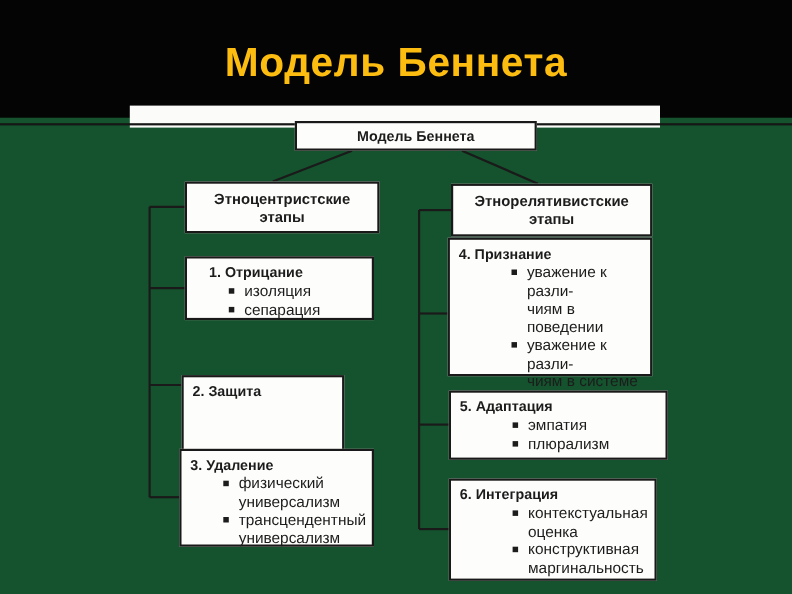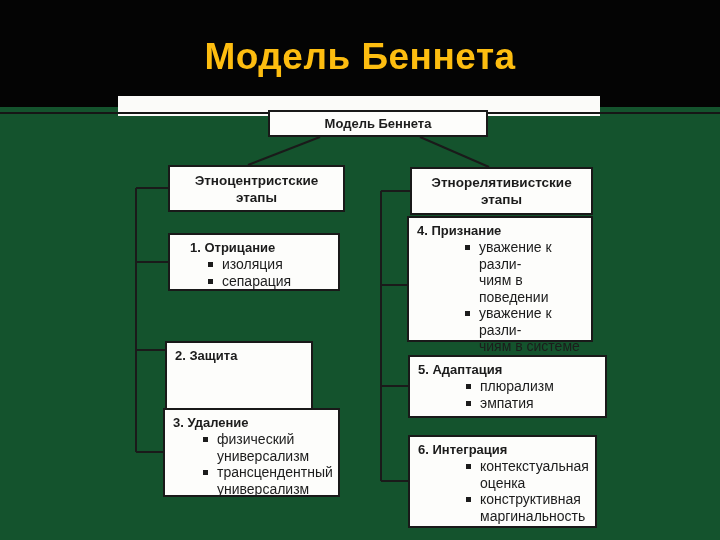--- a/index.html
+++ b/index.html
@@ -162,25 +162,25 @@
 ценностей</span>
       </div>
     </div>
   </div>
 
   <div class="dbox b-right" style="left:408px;top:355px;width:199px;height:63px;">
     <div class="box-title">5. Адаптация</div>
     <div class="bullets">
       <div class="bullet-item">
         <span class="sq"></span>
-        <span class="pre">плюрализм</span>
+        <span class="pre">эмпатия</span>
       </div>
       <div class="bullet-item">
         <span class="sq"></span>
-        <span class="pre">эмпатия</span>
+        <span class="pre">плюрализм</span>
       </div>
     </div>
   </div>
 
   <div class="dbox b-right" style="left:408px;top:435px;width:189px;height:93px;">
     <div class="box-title">6. Интеграция</div>
     <div class="bullets">
       <div class="bullet-item">
         <span class="sq"></span>
         <span class="pre">контекстуальная

